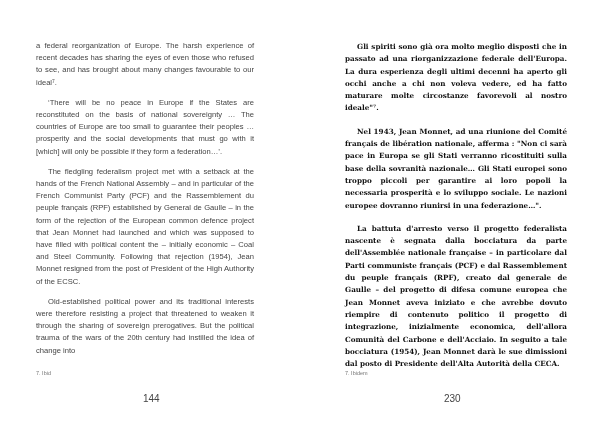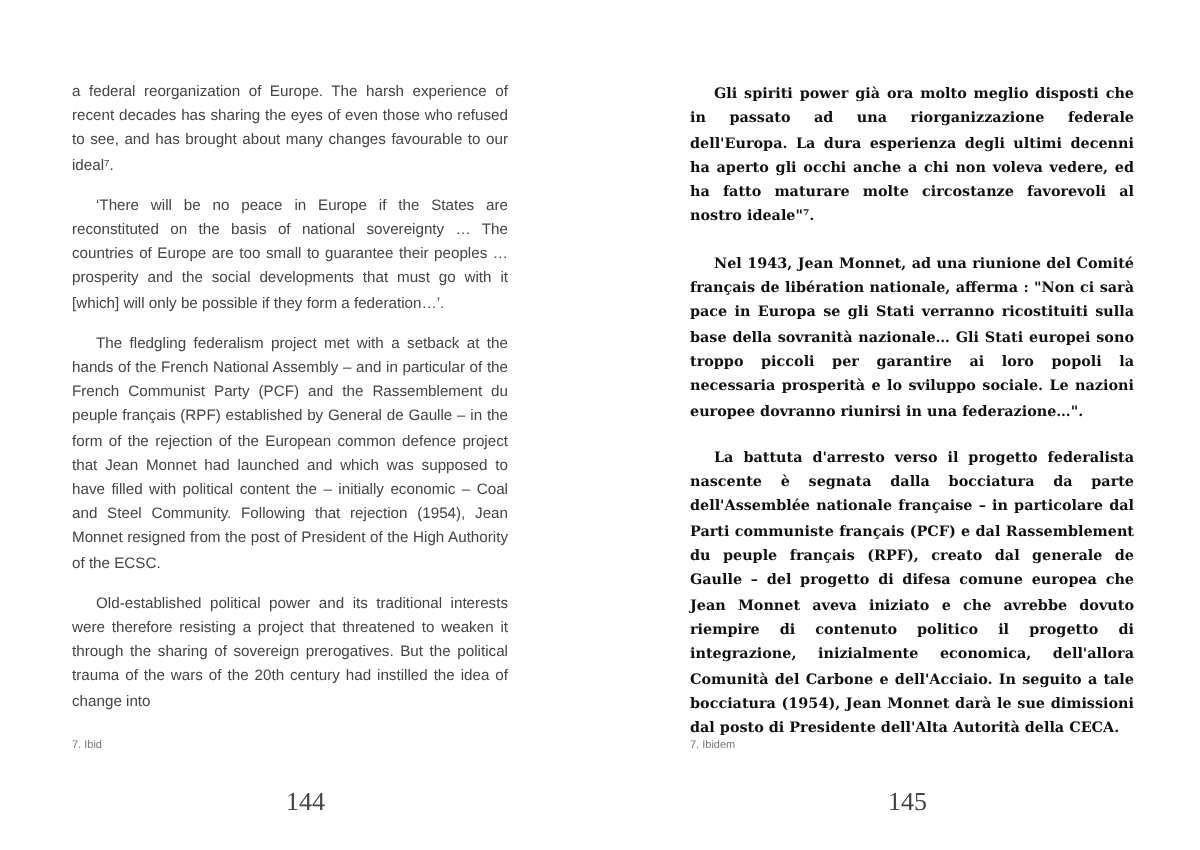--- a/index.html
+++ b/index.html
@@ -17,37 +17,37 @@
   .rbody {
     position:absolute; left:345px; top:41px; width:222px;
     font-family:"DejaVu Serif", serif; font-size:7.2px; line-height:12.3px;
     color:#111; text-align:justify; font-weight:bold;
   }
   .rbody p { margin:0 0 11px 0; text-indent:12px; }
   .rbody p.last { margin-bottom:0; }
   .fn { position:absolute; font-family:"Liberation Sans", sans-serif; font-size:5.5px; color:#777; }
   .fnl { left:36px; top:370px; }
   .fnr { left:345px; top:370px; }
-  .pnum { position:absolute; top:393px; font-family:Liberation Serif, serif; font-size:13px; color:#444; }
+  .pnum { position:absolute; top:393px; font-family:Liberation Sans, sans-serif; font-size:10px; color:#444; }
   .pnl { left:143px; }
   .pnr { left:444px; }
 </style>
 </head>
 <body>
 
 <div class="page left"></div>
 <div class="lbody">
   <p class="noindent">a federal reorganization of Europe. The harsh experience of recent decades has sharing the eyes of even those who refused to see, and has brought about many changes favourable to our ideal⁷.</p>
   <p>‘There will be no peace in Europe if the States are reconstituted on the basis of national sovereignty … The countries of Europe are too small to guarantee their peoples … prosperity and the social developments that must go with it [which] will only be possible if they form a federation…’.</p>
   <p>The fledgling federalism project met with a setback at the hands of the French National Assembly – and in particular of the French Communist Party (PCF) and the Rassemblement du peuple français (RPF) established by General de Gaulle – in the form of the rejection of the European common defence project that Jean Monnet had launched and which was supposed to have filled with political content the – initially economic – Coal and Steel Community. Following that rejection (1954), Jean Monnet resigned from the post of President of the High Authority of the ECSC.</p>
   <p>Old-established political power and its traditional interests were therefore resisting a project that threatened to weaken it through the sharing of sovereign prerogatives. But the political trauma of the wars of the 20th century had instilled the idea of change into</p>
 </div>
 <div class="fn fnl">7.  Ibid</div>
 <div class="pnum pnl">144</div>
 
 <div class="page right"></div>
 <div class="rbody">
-  <p>Gli spiriti power già ora molto meglio disposti che in passato ad una riorganizzazione federale dell'Europa. La dura esperienza degli ultimi decenni ha aperto gli occhi anche a chi non voleva vedere, ed ha fatto maturare molte circostanze favorevoli al nostro ideale"⁷.</p>
+  <p>Gli spiriti sono già ora molto meglio disposti che in passato ad una riorganizzazione federale dell'Europa. La dura esperienza degli ultimi decenni ha aperto gli occhi anche a chi non voleva vedere, ed ha fatto maturare molte circostanze favorevoli al nostro ideale"⁷.</p>
   <p>Nel 1943, Jean Monnet, ad una riunione del Comité français de libération nationale, afferma : "Non ci sarà pace in Europa se gli Stati verranno ricostituiti sulla base della sovranità nazionale… Gli Stati europei sono troppo piccoli per garantire ai loro popoli la necessaria prosperità e lo sviluppo sociale. Le nazioni europee dovranno riunirsi in una federazione…".</p>
   <p class="last">La battuta d'arresto verso il progetto federalista nascente è segnata dalla bocciatura da parte dell'Assemblée nationale française – in particolare dal Parti communiste français (PCF) e dal Rassemblement du peuple français (RPF), creato dal generale de Gaulle – del progetto di difesa comune europea che Jean Monnet aveva iniziato e che avrebbe dovuto riempire di contenuto politico il progetto di integrazione, inizialmente economica, dell'allora Comunità del Carbone e dell'Acciaio. In seguito a tale bocciatura (1954), Jean Monnet darà le sue dimissioni dal posto di Presidente dell'Alta Autorità della CECA.</p>
 </div>
 <div class="fn fnr">7.  Ibidem</div>
-<div class="pnum pnr">145</div>
+<div class="pnum pnr">230</div>
 
 </body></html>

